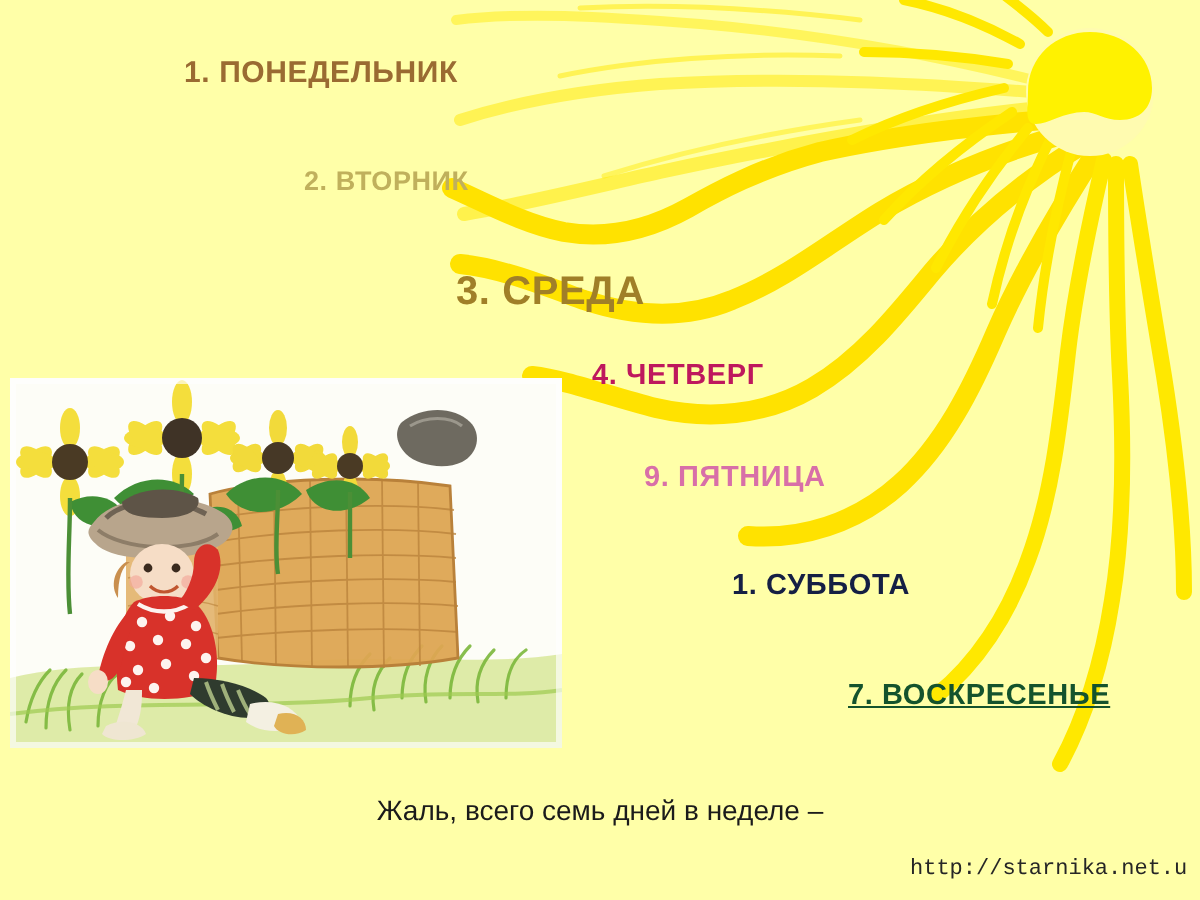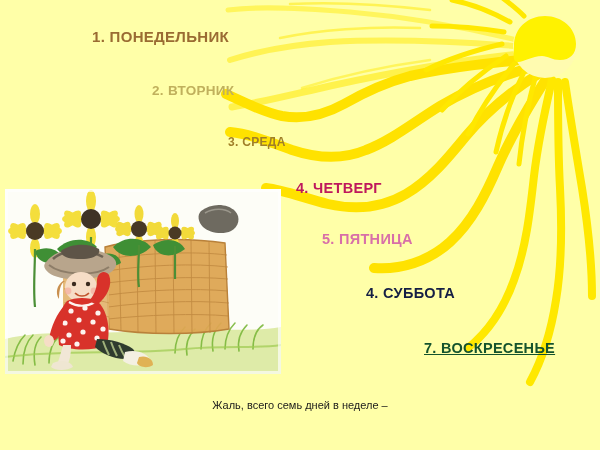--- a/index.html
+++ b/index.html
@@ -31,21 +31,21 @@
   
   .day {
     position: absolute;
     white-space: nowrap;
     font-weight: bold;
     letter-spacing: 0.3px;
   }
 
   .day-1 { left: 92px;  top: 28px;  font-size: 15px; color: #9a6b32; }
   .day-2 { left: 152px; top: 83px;  font-size: 13.5px; color: #c0b05c; }
-  .day-3 { left: 228px; top: 135px; font-size: 12px; color: #a07f28; }
+  .day-3 { left: 228px; top: 135px; font-size: 20px; color: #a07f28; }
   .day-4 { left: 296px; top: 180px; font-size: 14.5px; color: #19792a; }
   .day-5 { left: 322px; top: 231px; font-size: 14.5px; color: #d86fa8; }
   .day-6 { left: 366px; top: 285px; font-size: 14.5px; color: #151f44; }
   .day-7 { left: 424px; top: 340px; font-size: 14.5px; color: #8a2fb4; }
 
   
   .illustration {
     position: absolute;
     left: 5px;
     top: 189px;
@@ -56,21 +56,21 @@
   }
   .ill-svg { display: block; width: 276px; height: 185px; }
 
   
   .caption {
     position: absolute;
     left: 0;
     top: 396px;
     width: 600px;
     text-align: center;
-    font-size: 11px;
+    font-size: 14px;
     line-height: 19px;
     color: #1b1b1b;
     font-family: "Liberation Sans", sans-serif;
   }
   .caption-line { display: block; }
 
   
   .wm-url {
     position: absolute;
     left: 455px;
@@ -132,22 +132,22 @@
       <path d="M545,16 C562,16 576,28 576,44 C576,54 570,60 560,60
                C552,60 548,56 542,56 C532,56 524,62 518,62
                C512,62 514,54 514,46 C514,28 528,16 545,16 Z" fill="#fff200"></path>
     </svg>
   </div>
 
   <div class="day day-1" style="color: rgb(154, 107, 50);">1. ПОНЕДЕЛЬНИК</div>
   <div class="day day-2" style="color: rgb(192, 176, 92); text-align: center;">2. ВТОРНИК</div>
   <div class="day day-3" style="color: rgb(160, 127, 40);">3. СРЕДА</div>
   <div class="day day-4" style="color: #be185d;">4. ЧЕТВЕРГ</div>
-  <div class="day day-5" style="color: rgb(216, 111, 168);">5. ПЯТНИЦА</div>
-  <div class="day day-6" style="color: rgb(21, 31, 68);">4. СУББОТА</div>
+  <div class="day day-5" style="color: rgb(216, 111, 168);">9. ПЯТНИЦА</div>
+  <div class="day day-6" style="color: rgb(21, 31, 68);">1. СУББОТА</div>
   <div class="day day-7" style="color: #14532d; text-decoration: underline;">7. ВОСКРЕСЕНЬЕ</div>
 
   <div class="illustration">
     <svg class="ill-svg" viewBox="0 0 276 185" xmlns="http://www.w3.org/2000/svg" aria-hidden="true">
       <defs>
         <filter id="soft">
             <feGaussianBlur stdDeviation="0.5"></feGaussianBlur>
           </filter>
       </defs>
 
@@ -338,14 +338,15 @@
       </g>
 
       <rect x="0" y="0" width="276" height="185" fill="none" stroke="#ffffff" stroke-width="6" opacity="0.65"></rect>
     </svg>
   </div>
 
   <div class="caption">
     <span class="caption-line">Жаль, всего семь дней в неделе –</span>
   </div>
 
+  <div class="wm-url">http://starnika.net.u</div>
 
 </div>
 
 </body></html>

